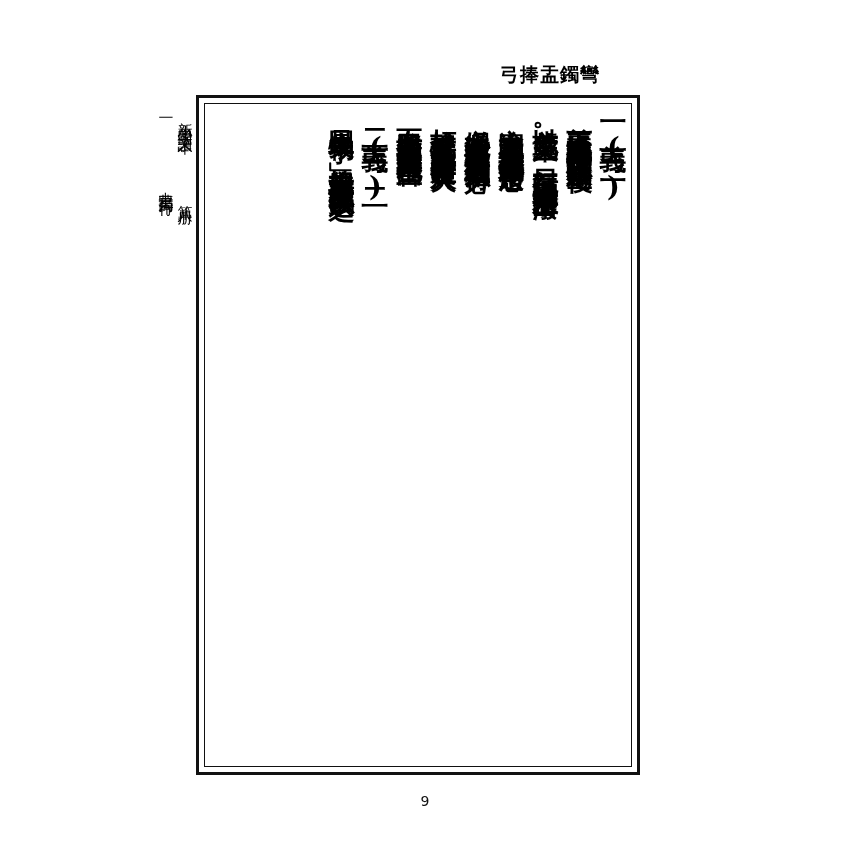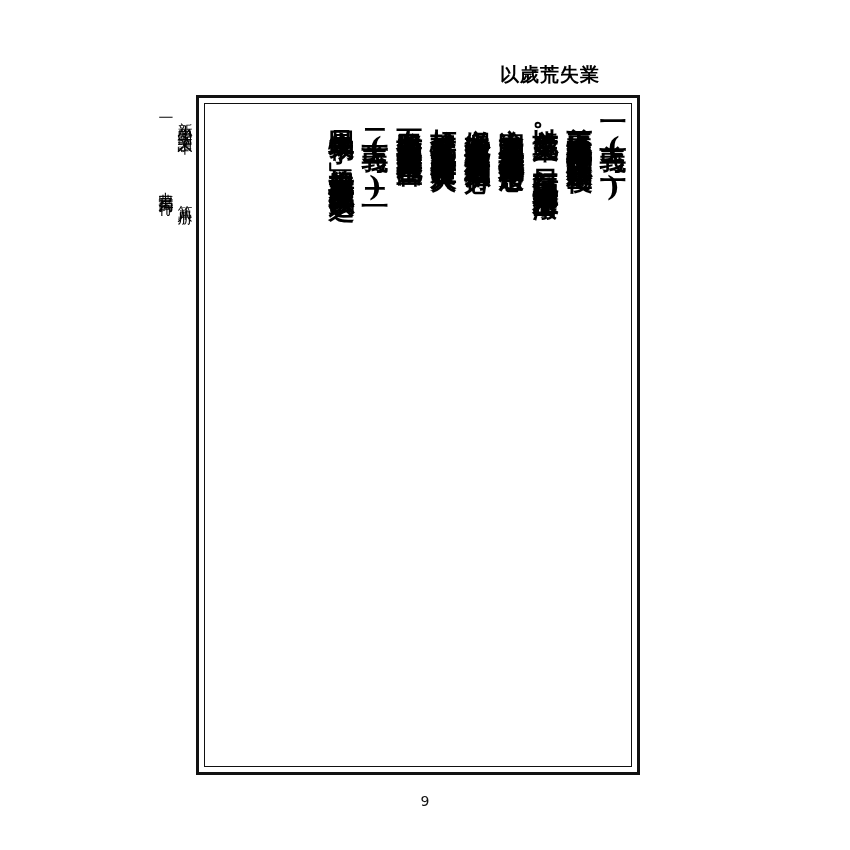--- a/index.html
+++ b/index.html
@@ -122,21 +122,21 @@
     font-family: "DejaVu Sans", sans-serif;
     color: #111;
   }
 </style>
 </head>
 <body>
 
 <div id="page">
 
   <div class="top-caption">
-    <span class="ch">以歲荒失業</span>
+    <span class="ch">弓捧盂鐲彎</span>
   </div>
 
   <div class="spine">
     <div class="block">
       <span>新小學國文讀本</span>
       <span style="display:inline-block;height:20px"></span>
       <span>第八册</span>
     </div>
     <div class="block">
       <span class="pg">一</span>

